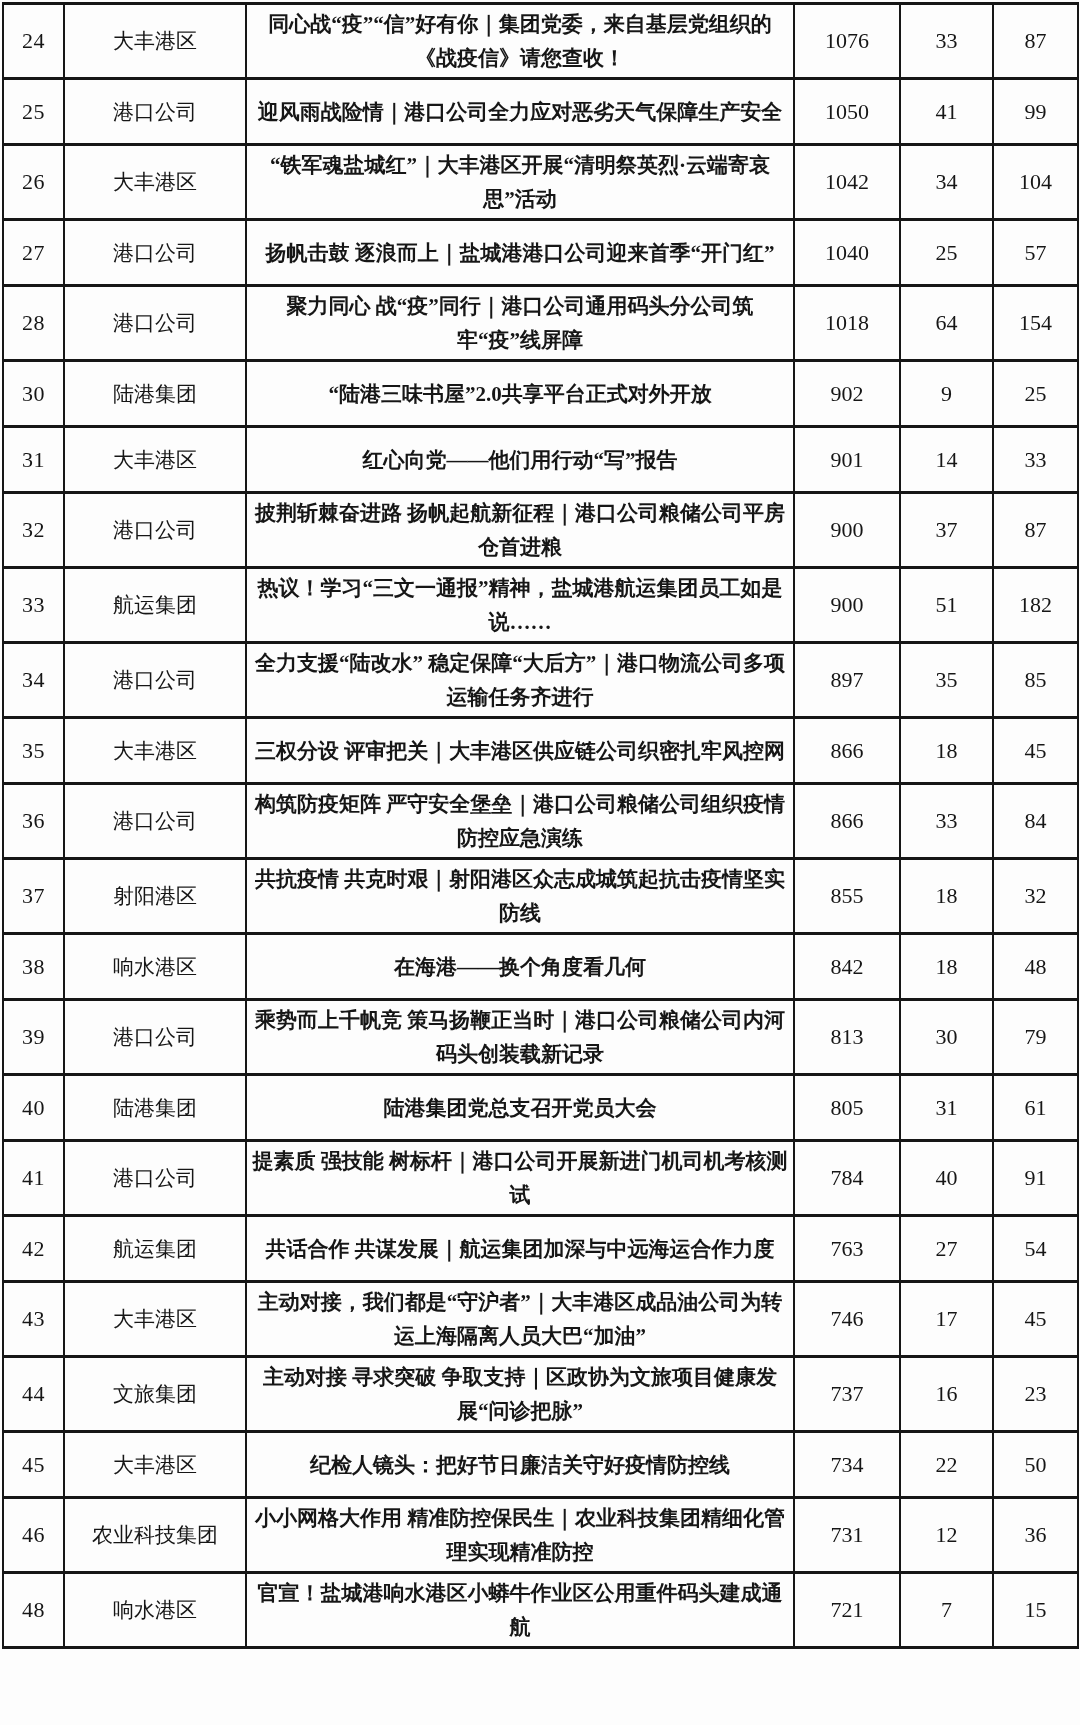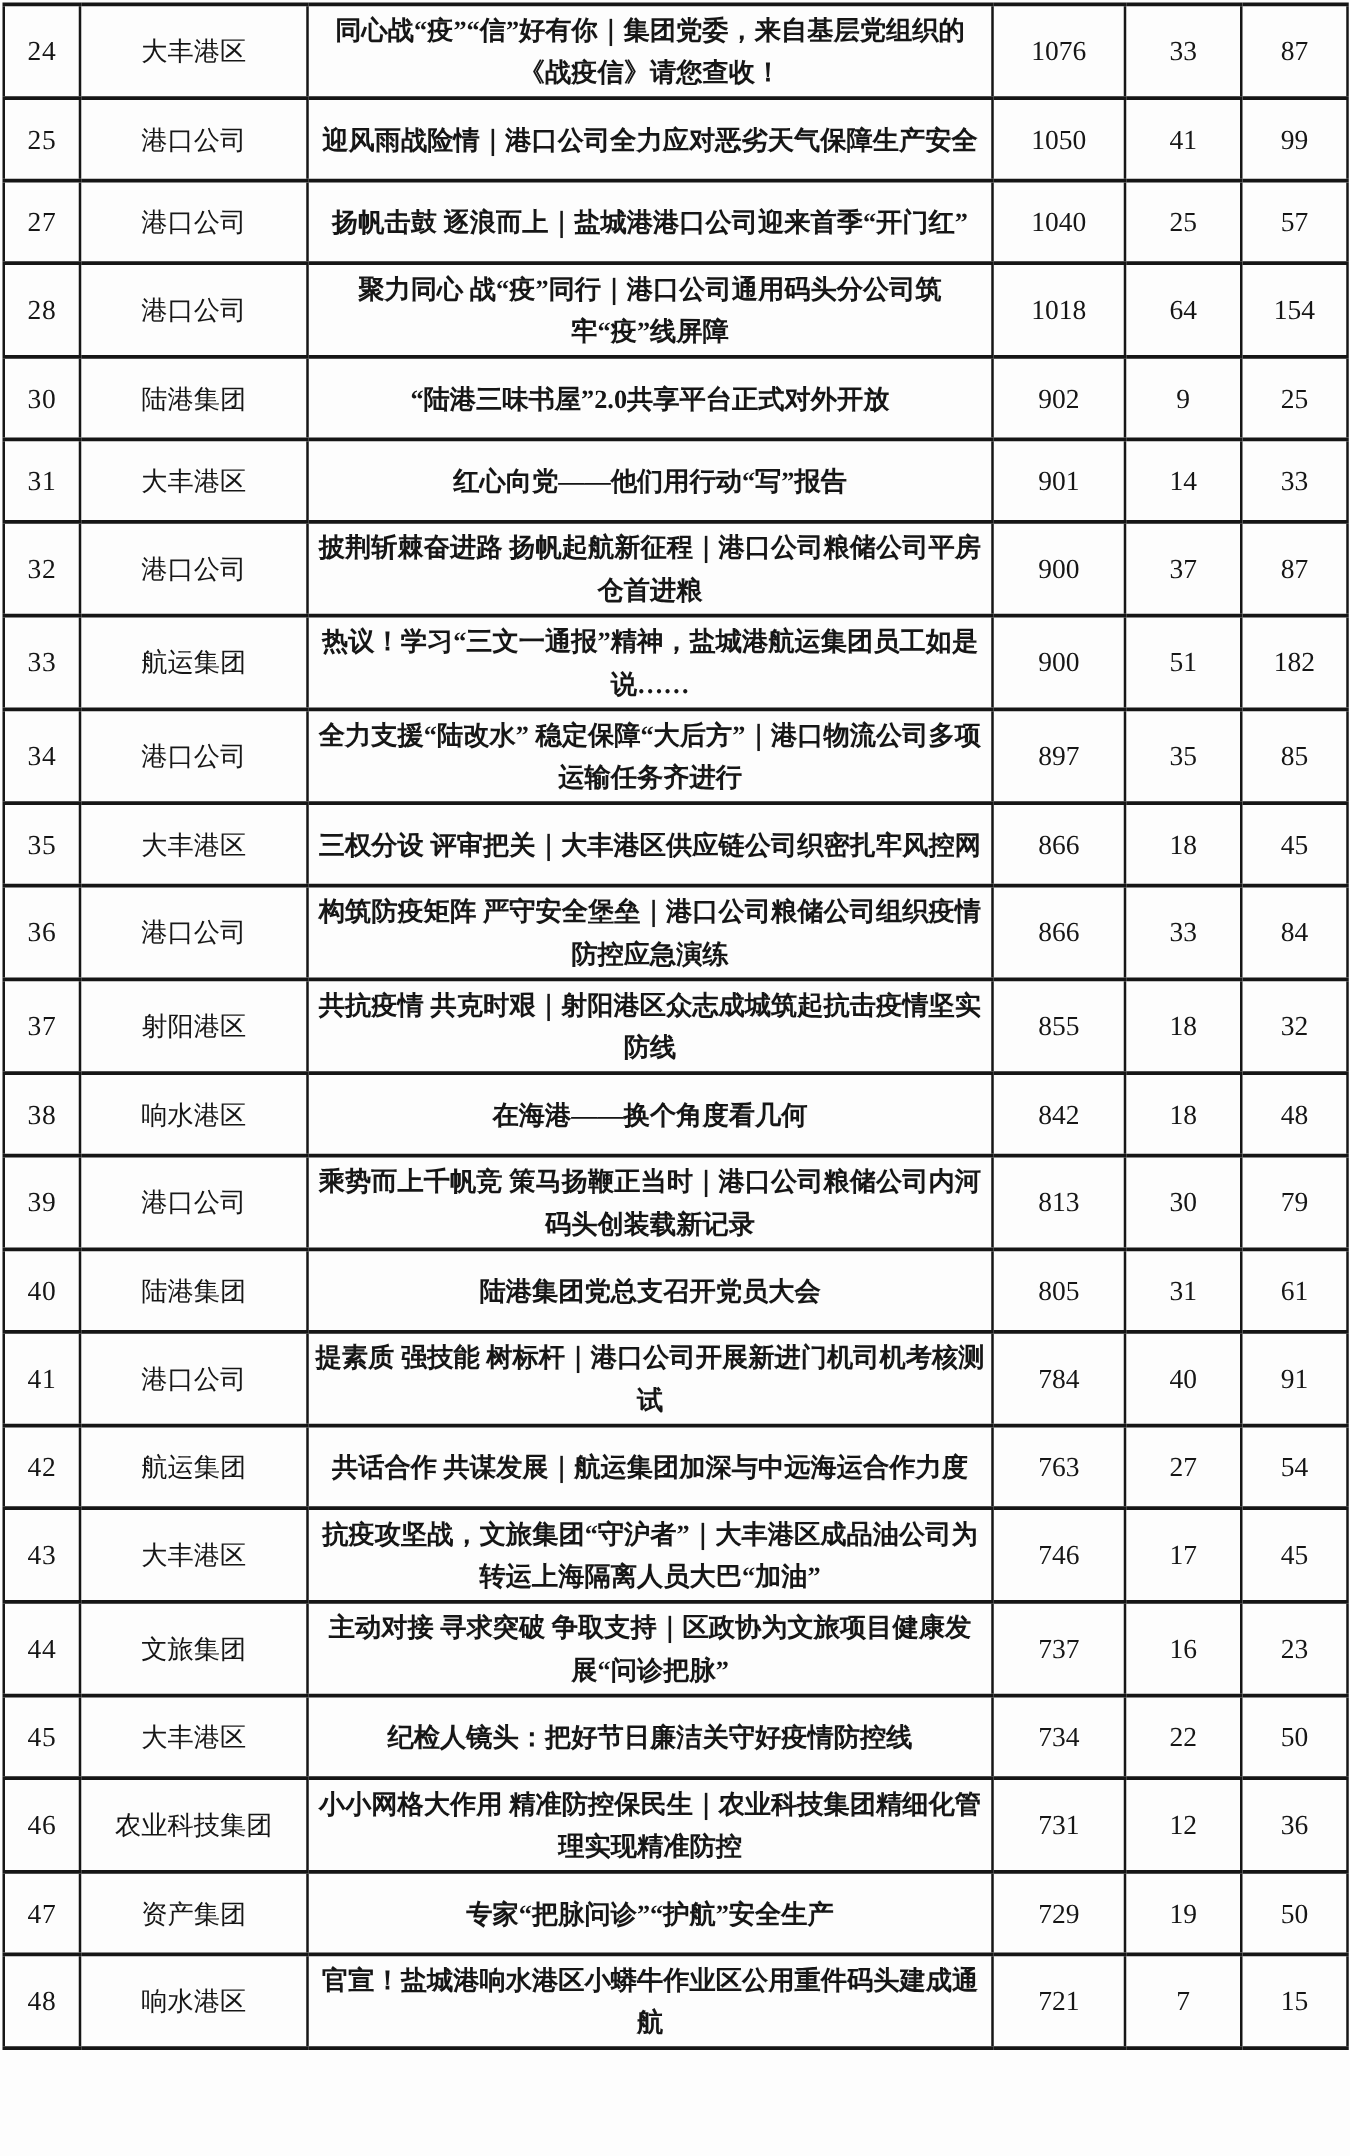--- a/index.html
+++ b/index.html
@@ -86,20 +86,28 @@
   </tr>
         <tr>
     <td class="c-no">25</td>
     <td class="c-org">港口公司</td>
     <td class="c-title">迎风雨战险情｜港口公司全力应对恶劣天气保障生产安全</td>
     <td class="c-num">1050</td>
     <td class="c-num">41</td>
     <td class="c-num">99</td>
   </tr>
         <tr>
+    <td class="c-no">26</td>
+    <td class="c-org">大丰港区</td>
+    <td class="c-title">“铁军魂盐城红”｜大丰港区开展“清明祭英烈·云端寄哀思”活动</td>
+    <td class="c-num">1042</td>
+    <td class="c-num">34</td>
+    <td class="c-num">104</td>
+  </tr>
+        <tr>
     <td class="c-no">27</td>
     <td class="c-org">港口公司</td>
     <td class="c-title">扬帆击鼓 逐浪而上｜盐城港港口公司迎来首季“开门红”</td>
     <td class="c-num">1040</td>
     <td class="c-num">25</td>
     <td class="c-num">57</td>
   </tr>
         <tr>
     <td class="c-no">28</td>
     <td class="c-org">港口公司</td>
@@ -208,21 +216,21 @@
     <td class="c-no">42</td>
     <td class="c-org">航运集团</td>
     <td class="c-title">共话合作 共谋发展｜航运集团加深与中远海运合作力度</td>
     <td class="c-num">763</td>
     <td class="c-num">27</td>
     <td class="c-num">54</td>
   </tr>
         <tr>
     <td class="c-no">43</td>
     <td class="c-org">大丰港区</td>
-    <td class="c-title">抗疫攻坚战，文旅集团“守沪者”｜大丰港区成品油公司为转运上海隔离人员大巴“加油”</td>
+    <td class="c-title">主动对接，我们都是“守沪者”｜大丰港区成品油公司为转运上海隔离人员大巴“加油”</td>
     <td class="c-num">746</td>
     <td class="c-num">17</td>
     <td class="c-num">45</td>
   </tr>
         <tr>
     <td class="c-no">44</td>
     <td class="c-org">文旅集团</td>
     <td class="c-title">主动对接 寻求突破 争取支持｜区政协为文旅项目健康发展“问诊把脉”</td>
     <td class="c-num">737</td>
     <td class="c-num">16</td>
@@ -238,28 +246,20 @@
   </tr>
         <tr>
     <td class="c-no">46</td>
     <td class="c-org">农业科技集团</td>
     <td class="c-title">小小网格大作用 精准防控保民生｜农业科技集团精细化管理实现精准防控</td>
     <td class="c-num">731</td>
     <td class="c-num">12</td>
     <td class="c-num">36</td>
   </tr>
         <tr>
-    <td class="c-no">47</td>
-    <td class="c-org">资产集团</td>
-    <td class="c-title">专家“把脉问诊”“护航”安全生产</td>
-    <td class="c-num">729</td>
-    <td class="c-num">19</td>
-    <td class="c-num">50</td>
-  </tr>
-        <tr>
     <td class="c-no">48</td>
     <td class="c-org">响水港区</td>
     <td class="c-title">官宣！盐城港响水港区小蟒牛作业区公用重件码头建成通航</td>
     <td class="c-num">721</td>
     <td class="c-num">7</td>
     <td class="c-num">15</td>
   </tr>
       </tbody>
   </table>
 </div>

